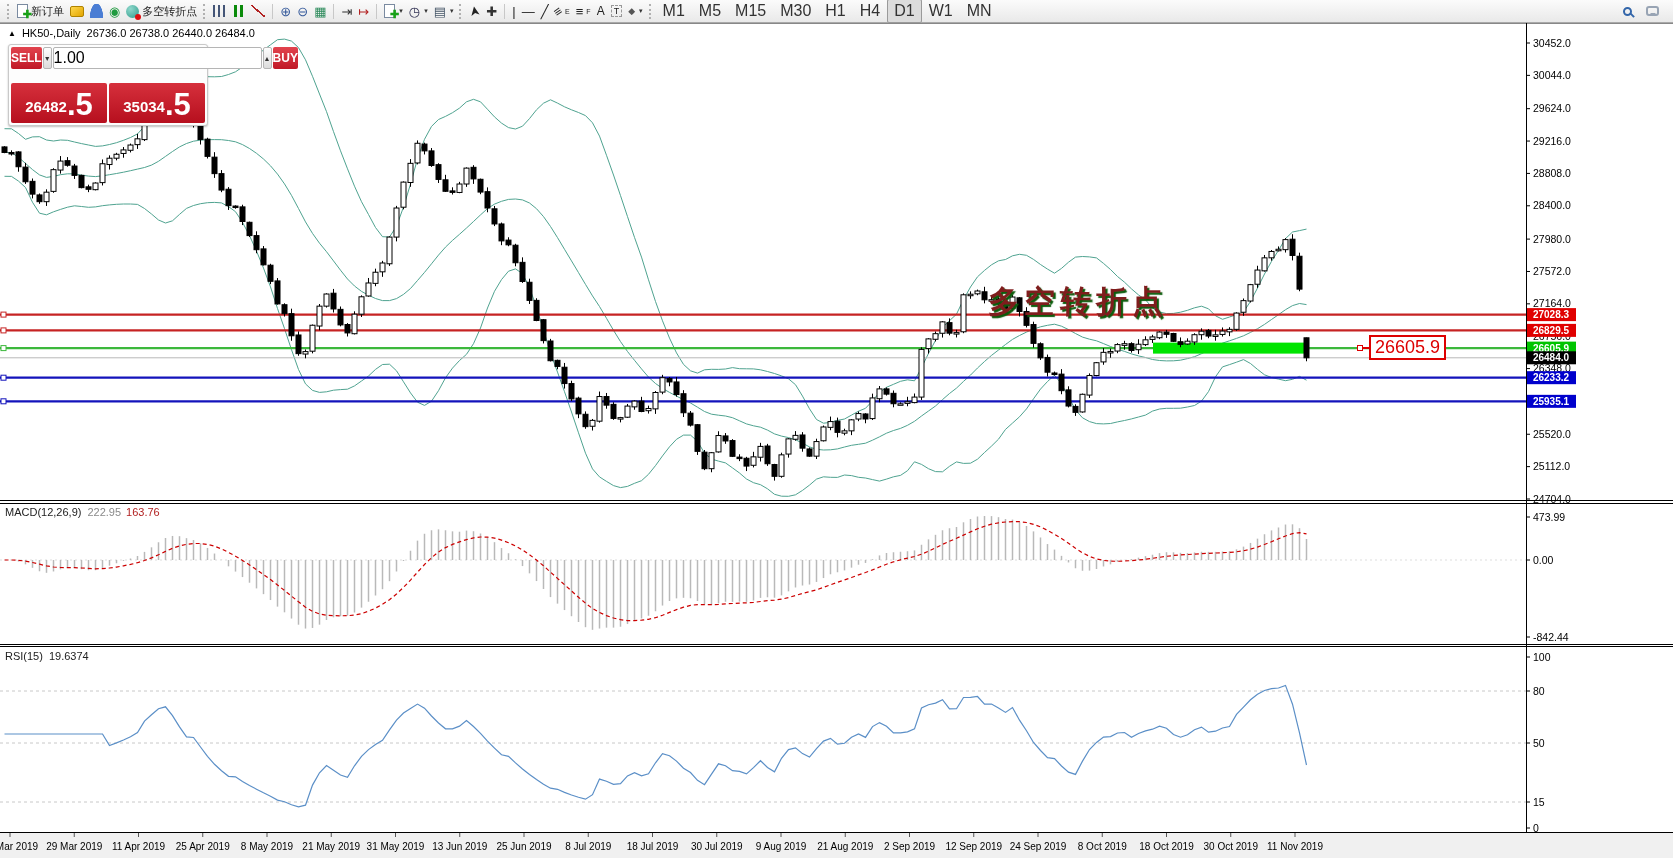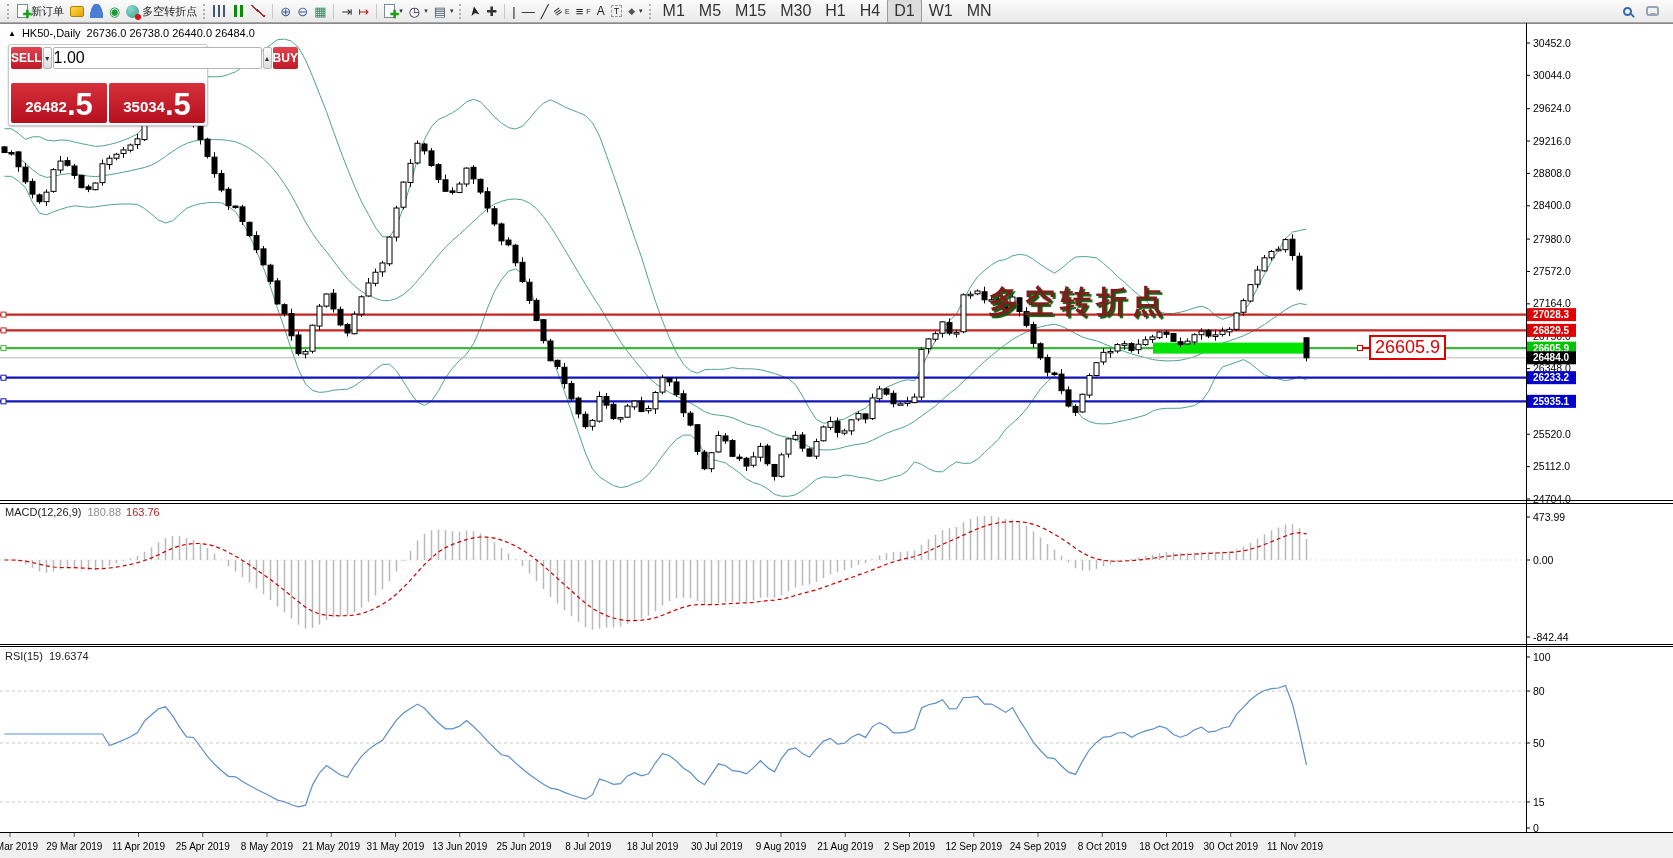--- a/index.html
+++ b/index.html
@@ -899,18 +899,18 @@
         <span class="m">35034</span>
         <span class="b">.5</span>
       </div>
     </div>
   </div>
 
   <div class="anno">多空转折点</div>
   <div class="callout">26605.9</div>
 
   <div class="indlabel" style="left:5px;top:483px">
-    <span>MACD(12,26,9)</span><span class="v1">180.88</span><span class="v2">163.76</span>
+    <span>MACD(12,26,9)</span><span class="v1">222.95</span><span class="v2">163.76</span>
   </div>
   <div class="indlabel" style="left:5px;top:627px">
     <span>RSI(15)</span><span class="vr">19.6374</span>
   </div>
 </div>
 
 </body></html>

